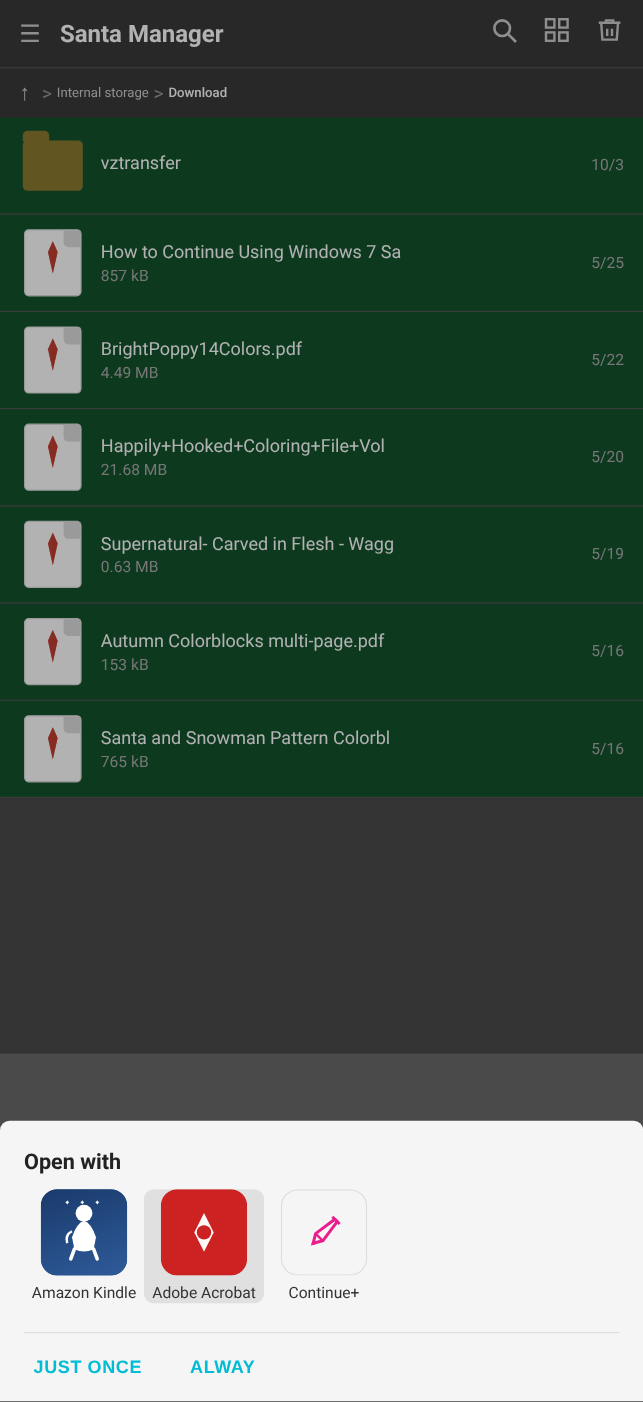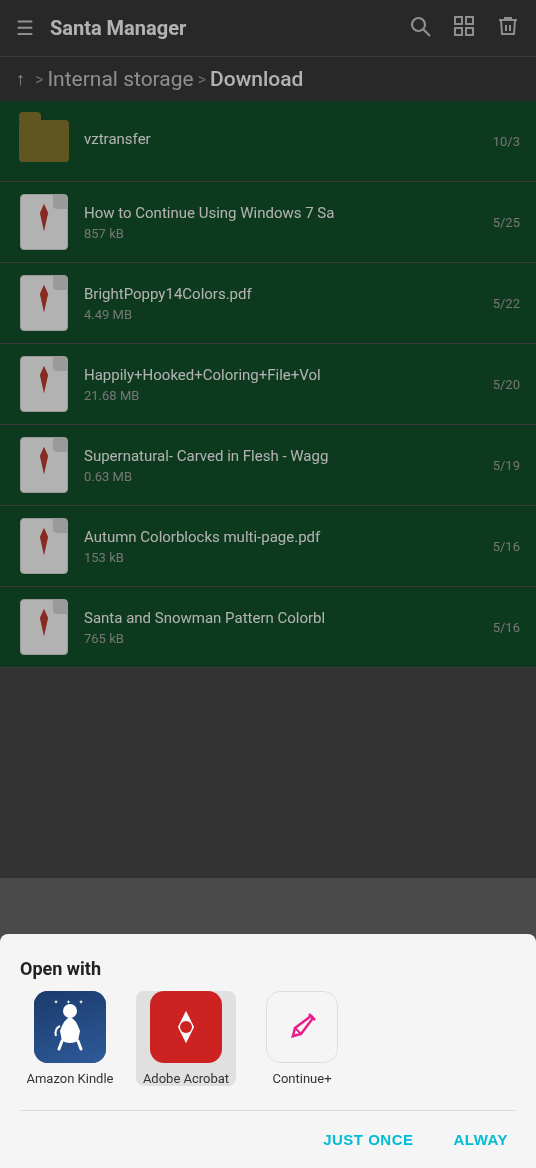--- a/index.html
+++ b/index.html
@@ -56,21 +56,21 @@
       font-size: 18px;
       margin-right: 6px;
     }
     .breadcrumb-separator {
       color: #999;
       margin: 0 4px;
       font-size: 16px;
     }
     .breadcrumb-item {
       color: #ccc;
-      font-size: 21px;
+      font-size: 11px;
     }
     .breadcrumb-item.active {
       color: #fff;
       font-weight: 500;
     }
 
     
     .file-list {
       background: #14532d;
       flex: 1;
@@ -172,21 +172,20 @@
     }
     .bottom-sheet-title {
       font-size: 18px;
       font-weight: bold;
       color: #222;
       margin-bottom: 12px;
     }
     .app-options {
       display: flex;
       flex-direction: row;
-      gap: 16px;
       margin-bottom: 24px;
       justify-content: flex-start;
     }
     .app-option {
       display: flex;
       flex-direction: column;
       align-items: center;
       width: 100px;
       cursor: pointer;
     }
@@ -231,21 +230,20 @@
       justify-content: center;
       border-radius: 14px;
     }
     .app-label {
       font-size: 13px;
       color: #333;
       text-align: center;
     }
     .bottom-sheet-actions {
       display: flex;
-      justify-content: flex-end;
       border-top: 1px solid #ddd;
       padding: 16px 0;
       gap: 24px;
     }
     .action-btn {
       font-size: 15px;
       font-weight: bold;
       color: #00bcd4;
       cursor: pointer;
       background: none;

